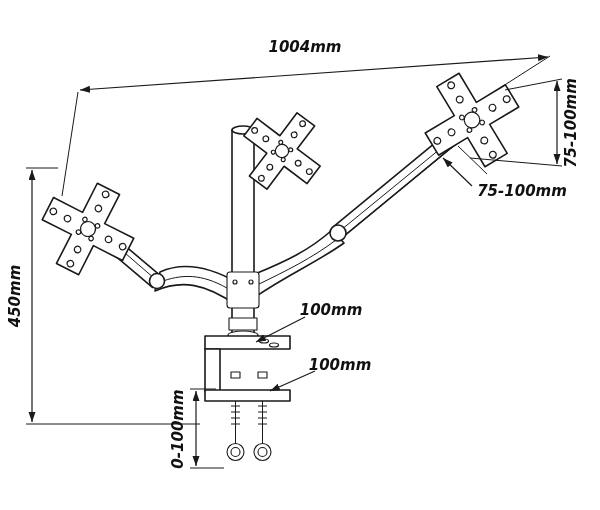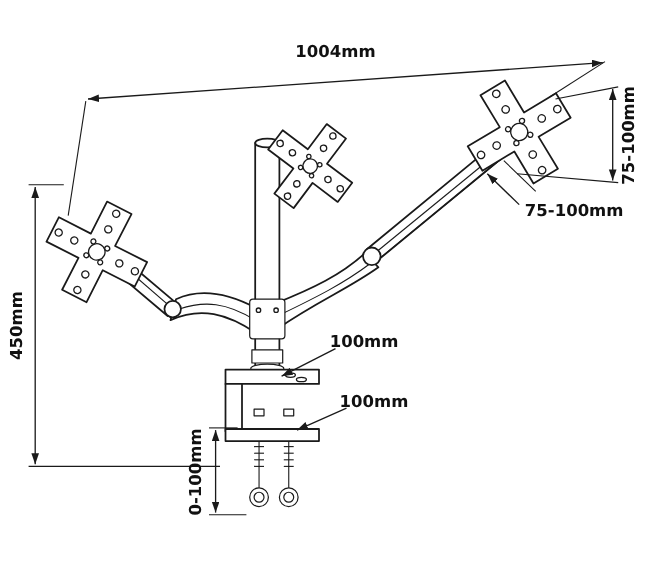--- a/index.html
+++ b/index.html
@@ -1,17 +1,17 @@
 <!DOCTYPE html>
 <html><head>
 <meta charset="utf-8">
 <style>
   html,body{margin:0;padding:0;background:#ffffff;}
   #stage{position:relative;width:600px;height:510px;background:#ffffff;overflow:hidden;
-         font-family:"DejaVu Sans","Liberation Sans",sans-serif;}
+         font-family:"DejaVu Sans","Liberation Sans",sans-serif;font-style:italic;}
   svg{display:block;}
   .part{fill:#ffffff;stroke:#1a1a1a;stroke-width:1.6;stroke-linejoin:round;}
   .part-thin{fill:#ffffff;stroke:#1a1a1a;stroke-width:1.1;stroke-linejoin:round;}
   .detail{fill:none;stroke:#1a1a1a;stroke-width:1;}
   .hole{fill:#ffffff;stroke:#1a1a1a;stroke-width:1.2;}
   .dim-line{fill:none;stroke:#1a1a1a;stroke-width:1.2;}
   .ext-line{fill:none;stroke:#1a1a1a;stroke-width:1;}
   text.dim{font-family:"DejaVu Sans","Liberation Sans",sans-serif;
            font-size:15px;font-weight:700;fill:#111111;}
 </style>

